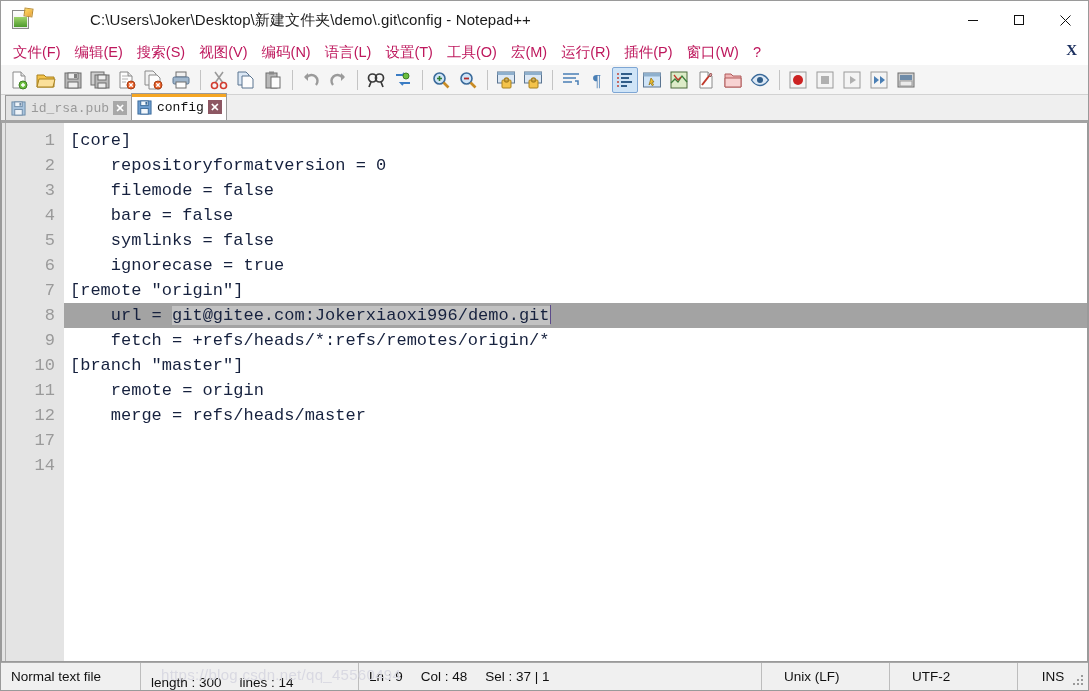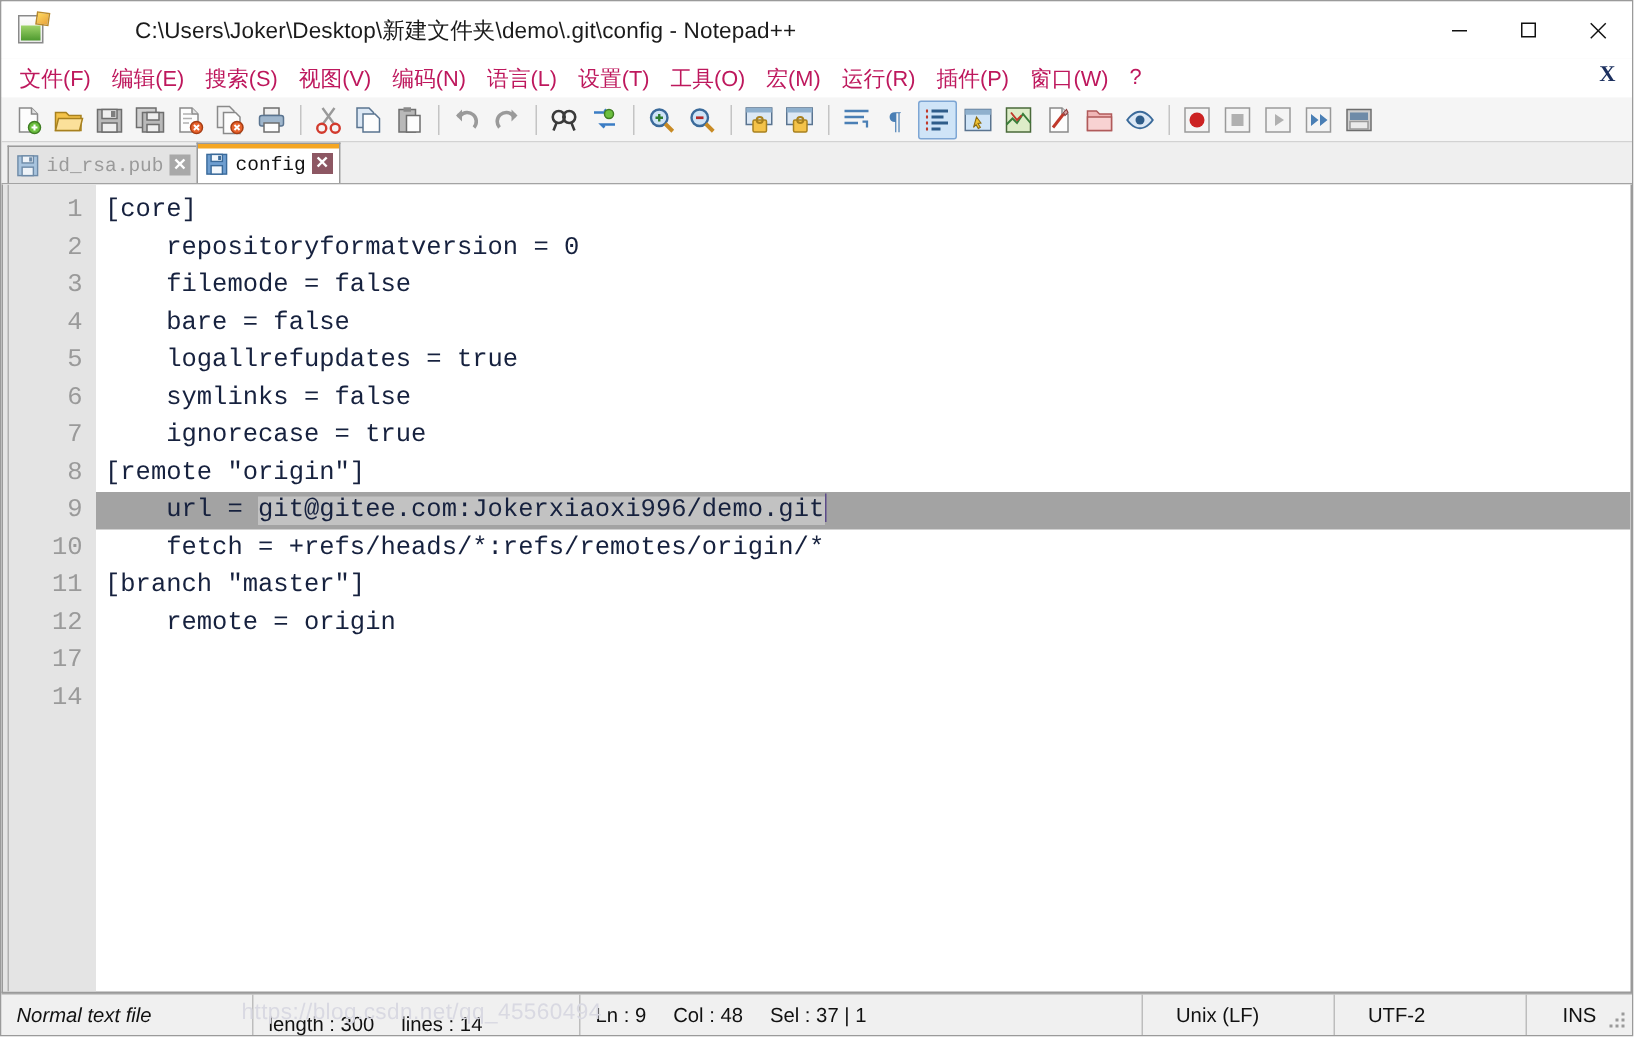--- a/index.html
+++ b/index.html
@@ -46,21 +46,21 @@
              border-bottom:1px solid #d2d2d2;
              display:flex; align-items:center; padding-left:5px; }
   .tb { width:26px; height:26px; margin-right:1px; position:relative;
         display:flex; align-items:center; justify-content:center; flex:0 0 auto; }
   .tb.on { background:#cfe4f7; border:1px solid #7ea6d4; border-radius:2px; }
   .tbsep { width:1px; height:20px; background:#c4c4c4; margin:0 5px; flex:0 0 auto; }
   .tb svg { display:block; }
 
   
   .tabbar { height:28px; min-height:28px; background:#efefef;
-            border-bottom:1px solid #a3a3a3; display:flex;
+            border-bottom:3px solid #a3a3a3; display:flex;
             align-items:flex-end; padding-left:4px; }
   .tab { height:25px; display:flex; align-items:center; padding:0 4px 0 5px;
          font-family:"Liberation Mono", monospace; font-size:13px;
          border:1px solid #9a9a9a; border-bottom:none; position:relative;
          margin-right:-1px; }
   .tab.inactive { background:#e3e3e3; color:#9a9a9a; }
   .tab.active { background:#ffffff; color:#111; z-index:3; height:27px; }
   .tab.active::before { content:""; position:absolute; left:0; right:0; top:0;
                         height:3px; background:#f5a623; }
   .tab .disk { width:15px; height:15px; margin-right:5px; flex:0 0 auto; }
@@ -91,21 +91,21 @@
   .sel { background:#c2c2c2; }
   .caret { display:inline-block; width:1px; height:19px;
            background:#5c4b8a; vertical-align:-4px; margin-left:0px; }
 
   
   .statusbar { height:28px; min-height:28px; background:#f0f0f0;
                border-top:1px solid #a8a8a8; display:flex; align-items:stretch;
                font-size:13.5px; color:#111; position:relative; }
   .sb { display:flex; align-items:center; padding:0 10px;
         border-right:1px solid #bdbdbd; white-space:nowrap; }
-  .sb.doctype { width:168px;font-style:italic; }
+  .sb.doctype { width:140px; }
   .sb.lenlines { width:218px; gap:18px;align-items:flex-end; }
   .sb.pos { flex:1; gap:18px; }
   .sb.eol { width:128px; justify-content:flex-start; padding-left:22px; }
   .sb.enc { width:128px; justify-content:flex-start; padding-left:22px; }
   .sb.ins { width:70px; justify-content:center; border-right:none; }
   .grip { position:absolute; right:3px; bottom:3px; width:12px; height:12px; }
   .grip i { position:absolute; width:2px; height:2px; background:#9a9a9a; }
 
   .watermark { position:absolute; left:160px; top:3px; font-size:15px;
                color:#d9d9e2; white-space:nowrap; pointer-events:none;
@@ -463,28 +463,28 @@
       <div class="ln">11</div>
       <div class="ln">12</div>
       <div class="ln">17</div>
       <div class="ln">14</div>
     </div>
     <div class="code">
       <div class="row">[core]</div>
       <div class="row">    repositoryformatversion = 0</div>
       <div class="row">    filemode = false</div>
       <div class="row">    bare = false</div>
-      <div class="row">    logallrefupdates = true</div>
       <div class="row">    symlinks = false</div>
       <div class="row">    ignorecase = true</div>
       <div class="row">[remote "origin"]</div>
       <div class="row current"><span>    url = </span><span class="sel">git@gitee.com:Jokerxiaoxi996/demo.git</span><span class="caret"></span></div>
       <div class="row">    fetch = +refs/heads/*:refs/remotes/origin/*</div>
       <div class="row">[branch "master"]</div>
       <div class="row">    remote = origin</div>
+      <div class="row">    merge = refs/heads/master</div>
       <div class="row"></div>
     </div>
   </div>
 
   <div class="statusbar">
     <div class="sb doctype">Normal text file</div>
     <div class="sb lenlines">
       <span>length : 300</span>
       <span>lines : 14</span>
     </div>

